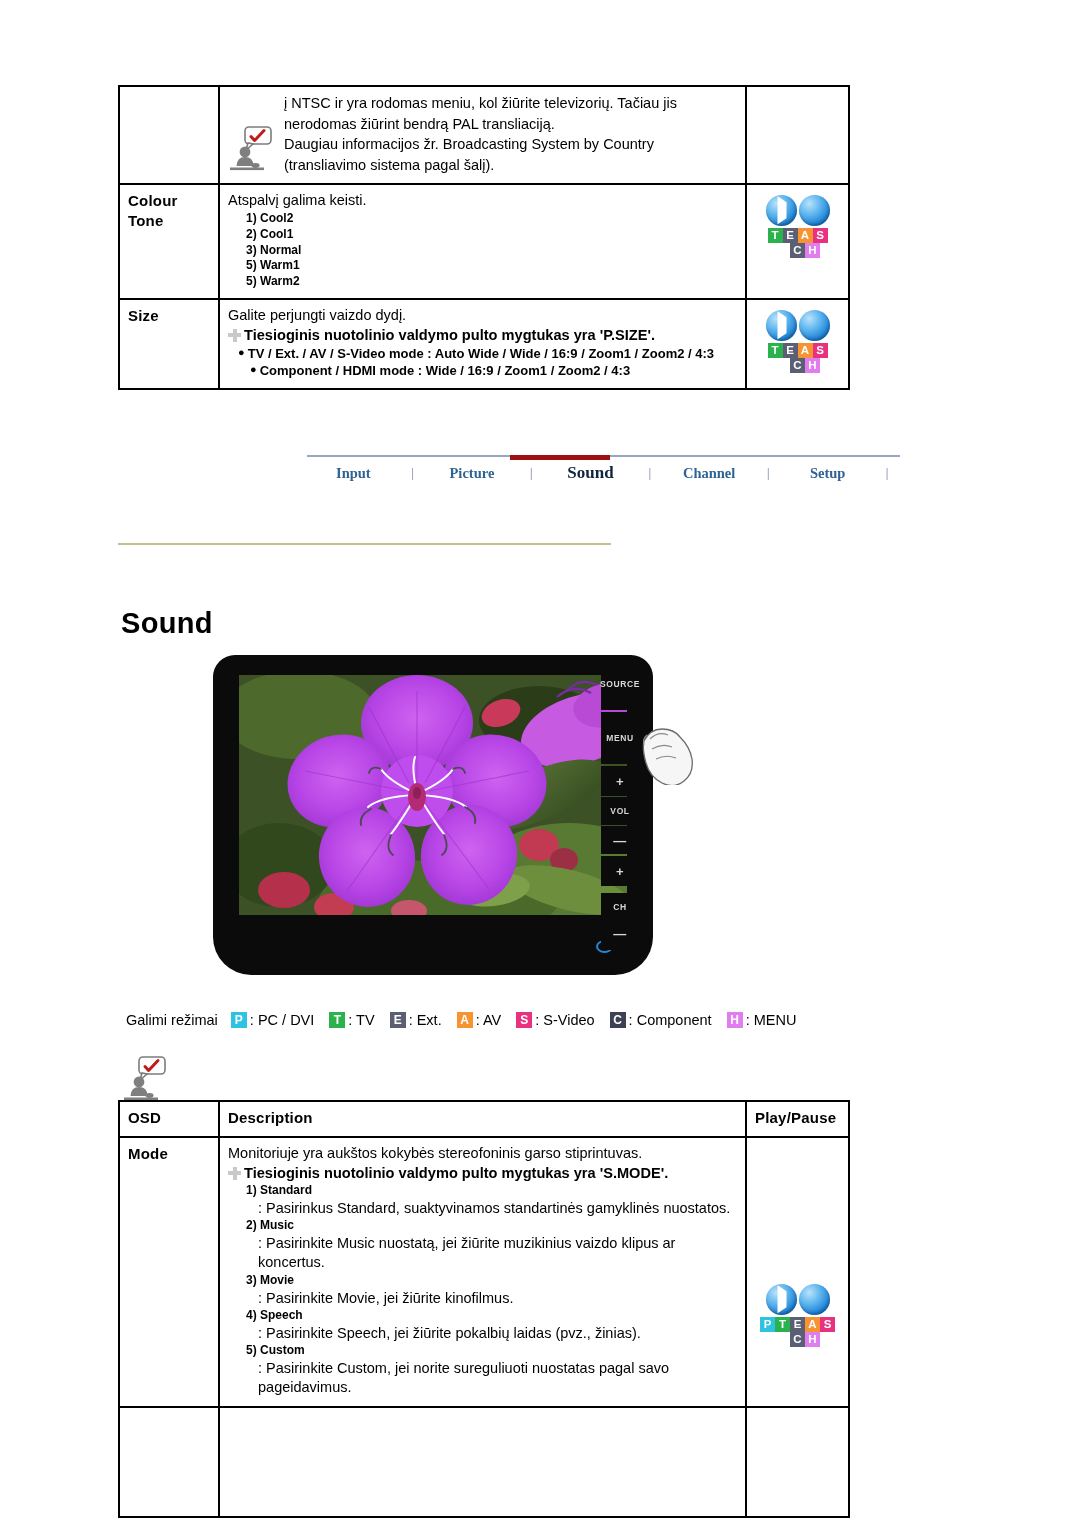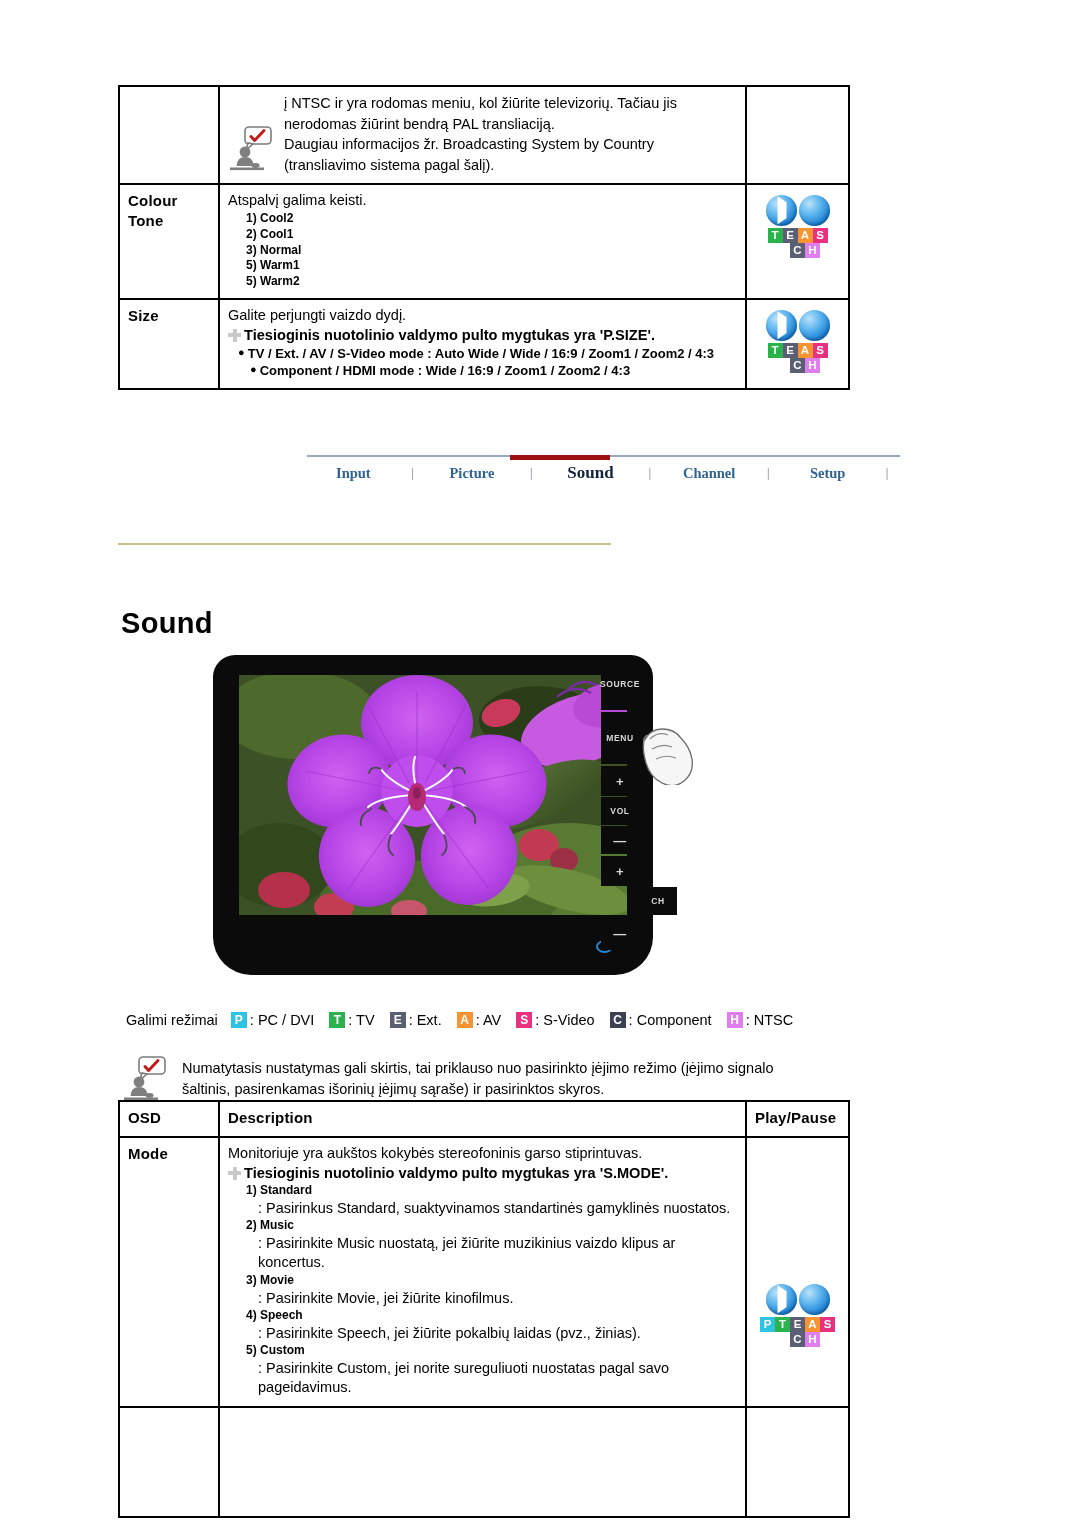--- a/index.html
+++ b/index.html
@@ -405,21 +405,21 @@
     <div class="notch" style="top:8px;"></div>
     <div class="seg" style="top:54px; height:52px;">MENU</div>
     <div class="notch" style="top:62px;"></div>
     <div class="seg" style="top:108px; height:30px; font-size:13px;">+</div>
     <div class="notch" style="top:112px;"></div>
     <div class="seg" style="top:139px; height:28px;">VOL</div>
     <div class="seg" style="top:168px; height:28px; font-size:13px;">—</div>
     <div class="notch" style="top:170px;"></div>
     <div class="seg" style="top:198px; height:30px; font-size:13px;">+</div>
     <div class="notch" style="top:204px;"></div>
-    <div class="seg" style="top:229px; height:28px;margin-left:38px;">CH</div>
+    <div class="seg" style="top:235px; height:28px;">CH</div>
     <div class="seg" style="top:258px; height:34px; font-size:13px;">—</div>
     <div class="notch" style="top:262px;"></div>
   </div>
 
   <svg class="hand" viewBox="0 0 62 70">
     <path d="M6 26 q6 -12 18 -12 q12 0 18 8 q10 10 12 22 q2 14 -8 22 q-10 8 -22 2 q-12 -6 -16 -20 q-4 -14 -2 -22 z" fill="#f6f6f6" stroke="#6b6b6b" stroke-width="1.3"></path>
     <path d="M12 24 q8 -8 18 -4" fill="none" stroke="#8a8a8a" stroke-width="1.1"></path>
     <path d="M14 34 q10 -6 20 -2" fill="none" stroke="#8a8a8a" stroke-width="1.1"></path>
     <path d="M18 44 q10 -5 20 -1" fill="none" stroke="#8a8a8a" stroke-width="1.1"></path>
     <path d="M9 20 q-5 4 -3 10" fill="none" stroke="#8a8a8a" stroke-width="1.1"></path>
@@ -447,38 +447,34 @@
   <span class="item">
     <span class="badge" style="background:#e8317f;">S</span>
     <span>: S-Video</span>
   </span>
   <span class="item">
     <span class="badge" style="background:#3d4154;">C</span>
     <span>: Component</span>
   </span>
   <span class="item">
     <span class="badge" style="background:#e07ef0;">H</span>
-    <span>: NTSC</span>
+    <span>: MENU</span>
   </span>
 </div>
 
 <div id="mid-notice">
   <svg class="notice-figure" viewBox="0 0 46 50">
     <rect x="17" y="2" width="26" height="17" rx="4" fill="#fff" stroke="#7c7c7c" stroke-width="1.6"></rect>
     <polygon points="20,18 18,25 25,19" fill="#fff" stroke="#7c7c7c" stroke-width="1.6"></polygon>
     <path d="M23 11.5 l3.6 4 L36 5.5" fill="none" stroke="#c01b1b" stroke-width="3" stroke-linecap="round" stroke-linejoin="round"></path>
     <circle cx="17" cy="27" r="5.4" fill="#7f7f7f"></circle>
     <path d="M8.5 41 q0.5 -9 8.6 -9 q8.1 0 8.6 9 z" fill="#7f7f7f"></path>
     <ellipse cx="27.5" cy="40.5" rx="4" ry="2.4" fill="#7f7f7f"></ellipse>
     <rect x="2" y="42.5" width="34" height="2.6" fill="#7f7f7f"></rect>
   </svg>
-  <div class="txt">
-    <div>Numatytasis nustatymas gali skirtis, tai priklauso nuo pasirinkto įėjimo režimo (įėjimo signalo</div>
-    <div>šaltinis, pasirenkamas išorinių įėjimų sąraše) ir pasirinktos skyros.</div>
-  </div>
 </div>
 
 <table class="spec-table" id="osd-table" style="left:118px; top:1100px; width:730px;">
   <colgroup>
     <col class="col-osd">
       <col class="col-desc">
       <col class="col-icon">
   </colgroup>
   <tbody>
     <tr>

